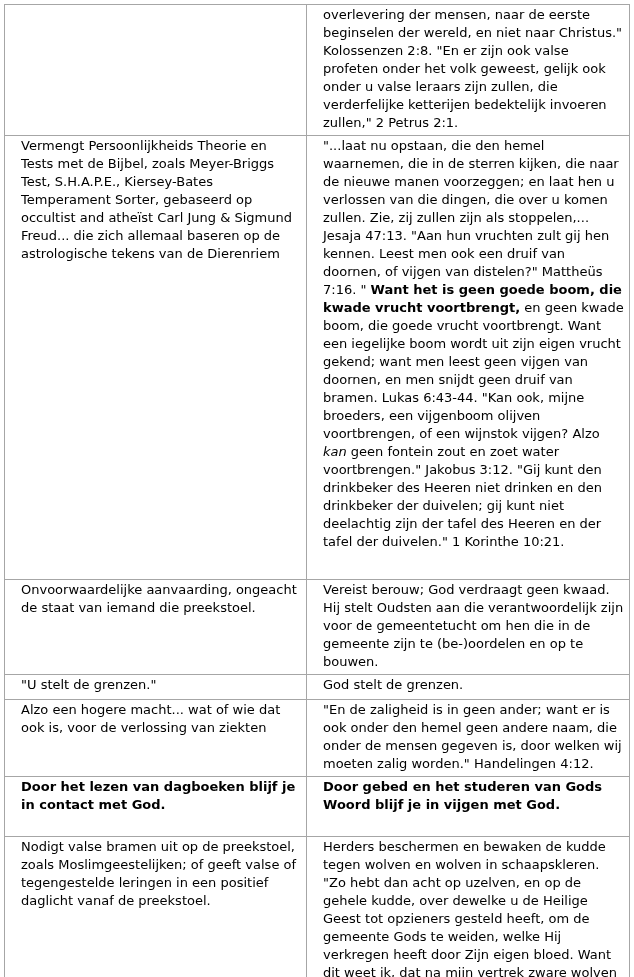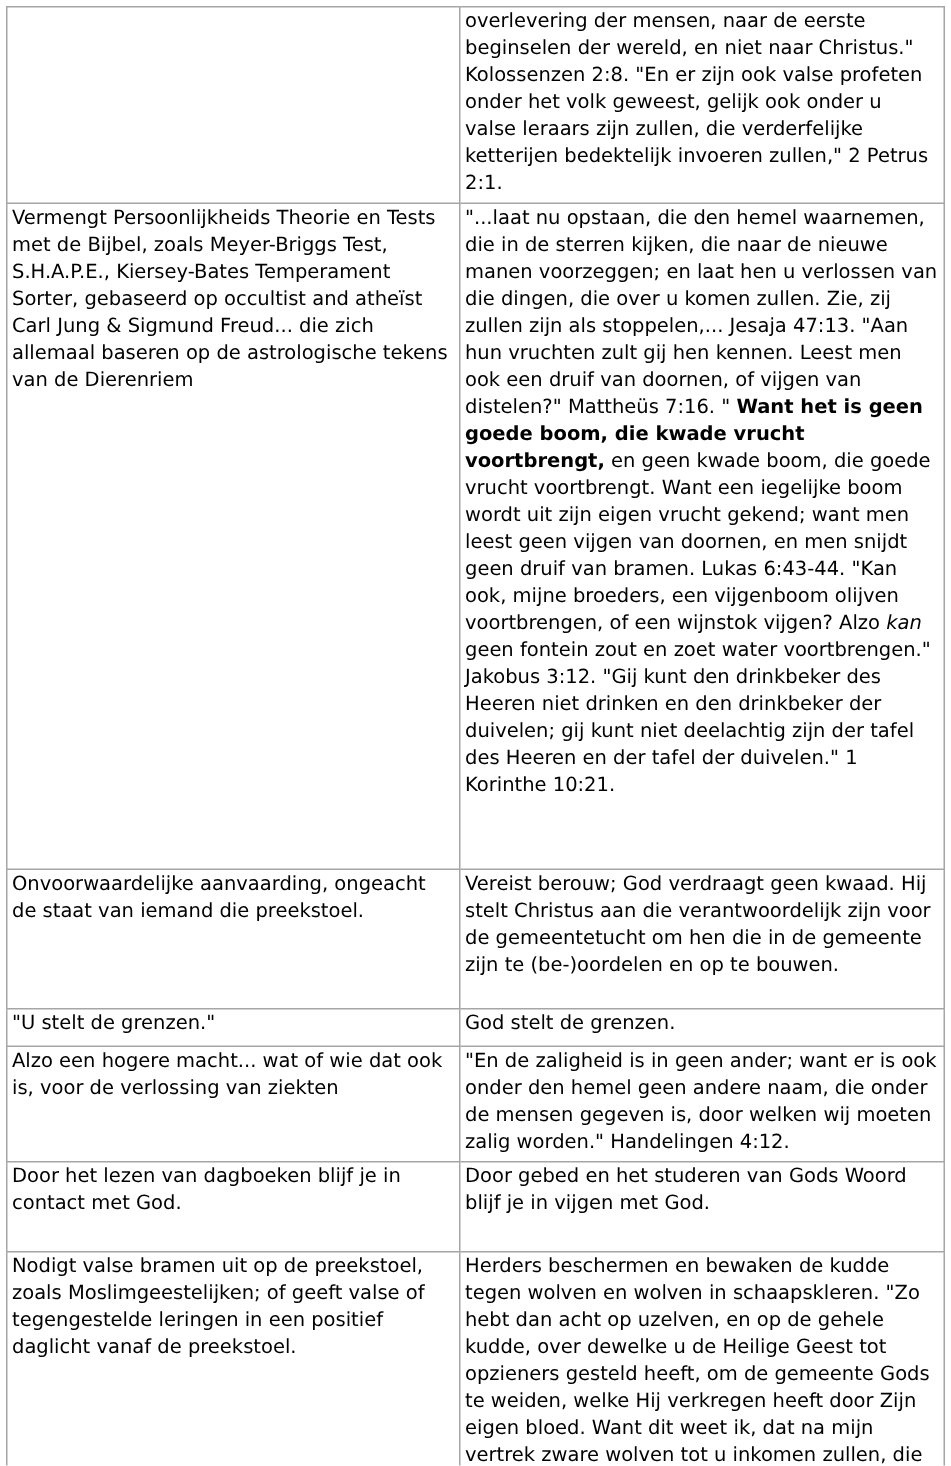--- a/index.html
+++ b/index.html
@@ -17,29 +17,29 @@
     border-collapse: collapse;
     table-layout: fixed;
     width: 625px;
     margin: 4px 0 0 4px;
   }
   col.c-left  { width: 302px; }
   col.c-right { width: 323px; }
   td.cell {
     border: 1px solid #a6a6a6;
     vertical-align: top;
-    padding: 1px 4px 3px 3px;
+    padding: 1px 4px 3px 16px;
     word-wrap: break-word;
   }
   tr.r1 { height: 129px; }
   tr.r2 { height: 444px; }
   tr.r3 { height: 93px; }
   tr.r4 { height: 25px; }
   tr.r5 { height: 70px; }
-  tr.r6 { height: 60px; }
+  tr.r6 { height: 60px; font-weight: bold; }
   .seg-bold   { font-weight: bold; }
   .seg-italic { font-style: italic; text-align: right; }
 </style>
 </head>
 <body>
 
 <table class="cmp">
   <colgroup>
     <col class="c-left">
     <col class="c-right">
@@ -48,21 +48,21 @@
     <tr class="r1">
       <td class="cell"></td>
       <td class="cell"><span>overlevering der mensen, naar de eerste beginselen der wereld, en niet naar Christus." Kolossenzen 2:8. "En er zijn ook valse profeten onder het volk geweest, gelijk ook onder u valse leraars zijn zullen, die verderfelijke ketterijen bedektelijk invoeren zullen," 2 Petrus 2:1.</span></td>
     </tr>
     <tr class="r2">
       <td class="cell"><span>Vermengt Persoonlijkheids Theorie en Tests met de Bijbel, zoals Meyer-Briggs Test, S.H.A.P.E., Kiersey-Bates Temperament Sorter, gebaseerd op occultist and atheïst Carl Jung &amp; Sigmund Freud... die zich allemaal baseren op de astrologische tekens van de Dierenriem</span></td>
       <td class="cell"><span>"...laat nu opstaan, die den hemel waarnemen, die in de sterren kijken, die naar de nieuwe manen voorzeggen; en laat hen u verlossen van die dingen, die over u komen zullen. Zie, zij zullen zijn als stoppelen,... Jesaja 47:13. "Aan hun vruchten zult gij hen kennen. Leest men ook een druif van doornen, of vijgen van distelen?" Mattheüs 7:16. " </span><span class="seg-bold">Want het is geen goede boom, die kwade vrucht voortbrengt,</span><span> en geen kwade boom, die goede vrucht voortbrengt. Want een iegelijke boom wordt uit zijn eigen vrucht gekend; want men leest geen vijgen van doornen, en men snijdt geen druif van bramen. Lukas 6:43-44. "Kan ook, mijne broeders, een vijgenboom olijven voortbrengen, of een wijnstok vijgen? Alzo </span><span class="seg-italic">kan</span><span> geen fontein zout en zoet water voortbrengen." Jakobus 3:12. "Gij kunt den drinkbeker des Heeren niet drinken en den drinkbeker der duivelen; gij kunt niet deelachtig zijn der tafel des Heeren en der tafel der duivelen." 1 Korinthe 10:21.</span></td>
     </tr>
     <tr class="r3">
       <td class="cell"><span>Onvoorwaardelijke aanvaarding, ongeacht de staat van iemand die preekstoel.</span></td>
-      <td class="cell"><span>Vereist berouw; God verdraagt geen kwaad. Hij stelt Christus aan die verantwoordelijk zijn voor de gemeentetucht om hen die in de gemeente zijn te (be-)oordelen en op te bouwen.</span></td>
+      <td class="cell"><span>Vereist berouw; God verdraagt geen kwaad. Hij stelt Oudsten aan die verantwoordelijk zijn voor de gemeentetucht om hen die in de gemeente zijn te (be-)oordelen en op te bouwen.</span></td>
     </tr>
     <tr class="r4">
       <td class="cell"><span>"U stelt de grenzen."</span></td>
       <td class="cell"><span>God stelt de grenzen.</span></td>
     </tr>
     <tr class="r5">
       <td class="cell"><span>Alzo een hogere macht... wat of wie dat ook is, voor de verlossing van ziekten</span></td>
       <td class="cell"><span>"En de zaligheid is in geen ander; want er is ook onder den hemel geen andere naam, die onder de mensen gegeven is, door welken wij moeten zalig worden." Handelingen 4:12.</span></td>
     </tr>
     <tr class="r6">

